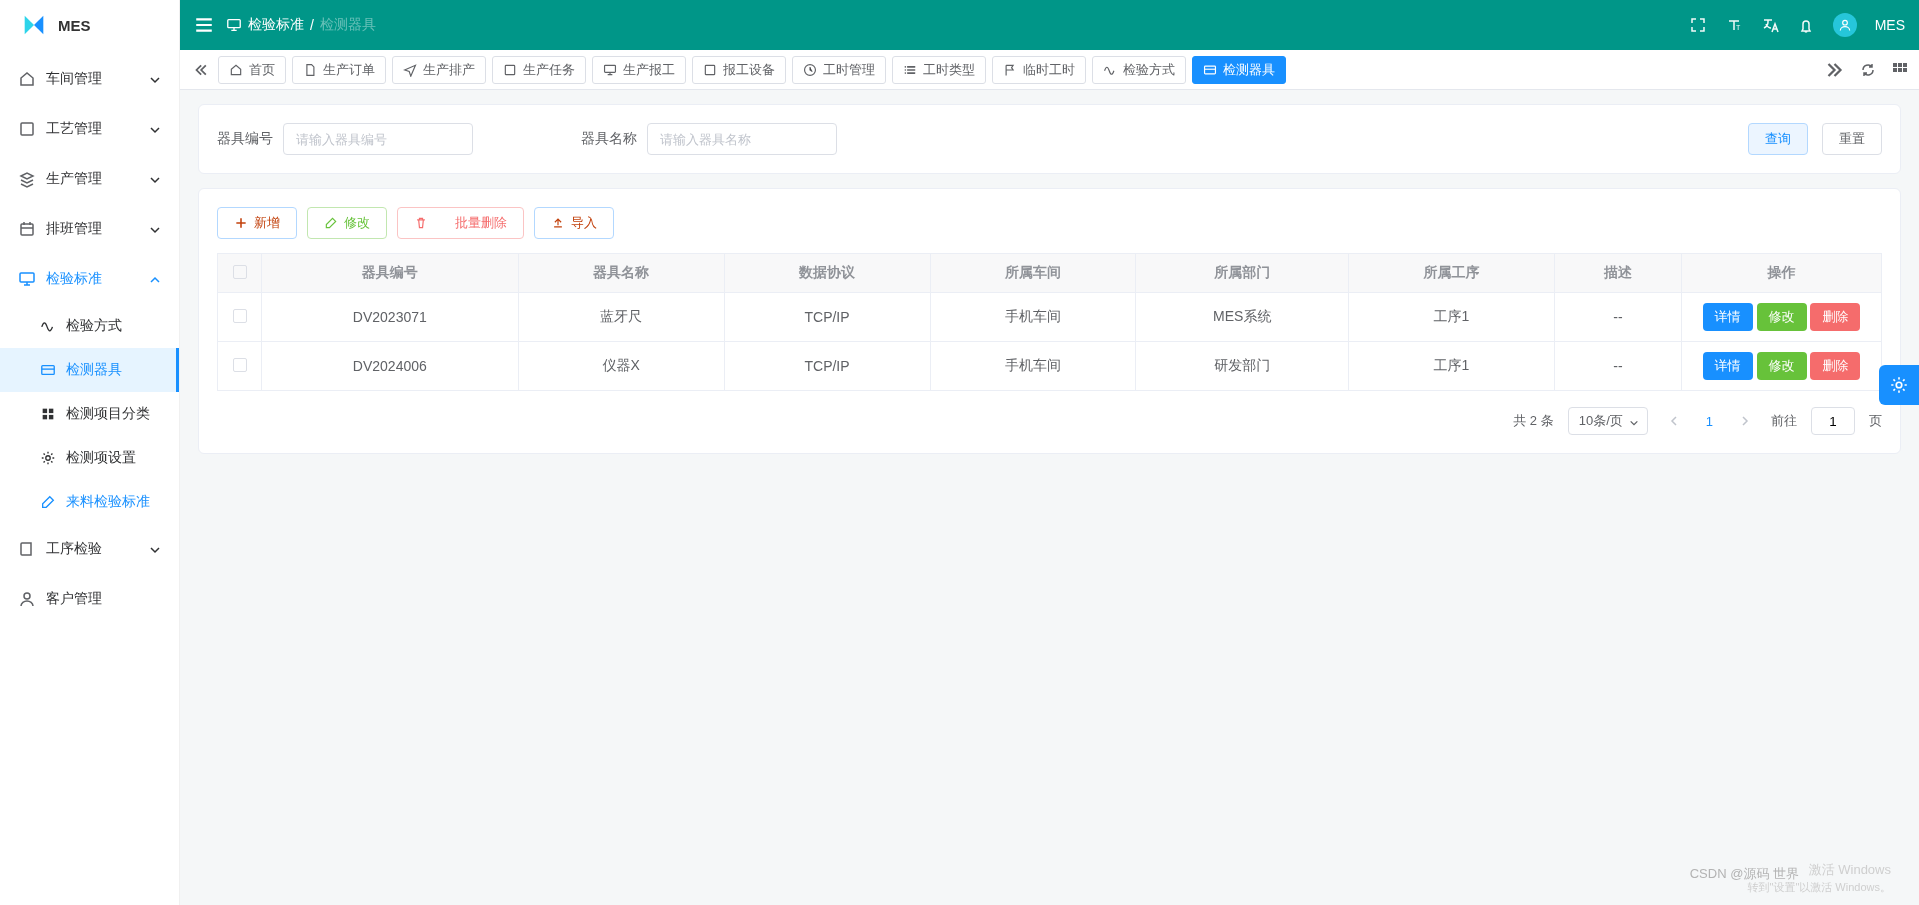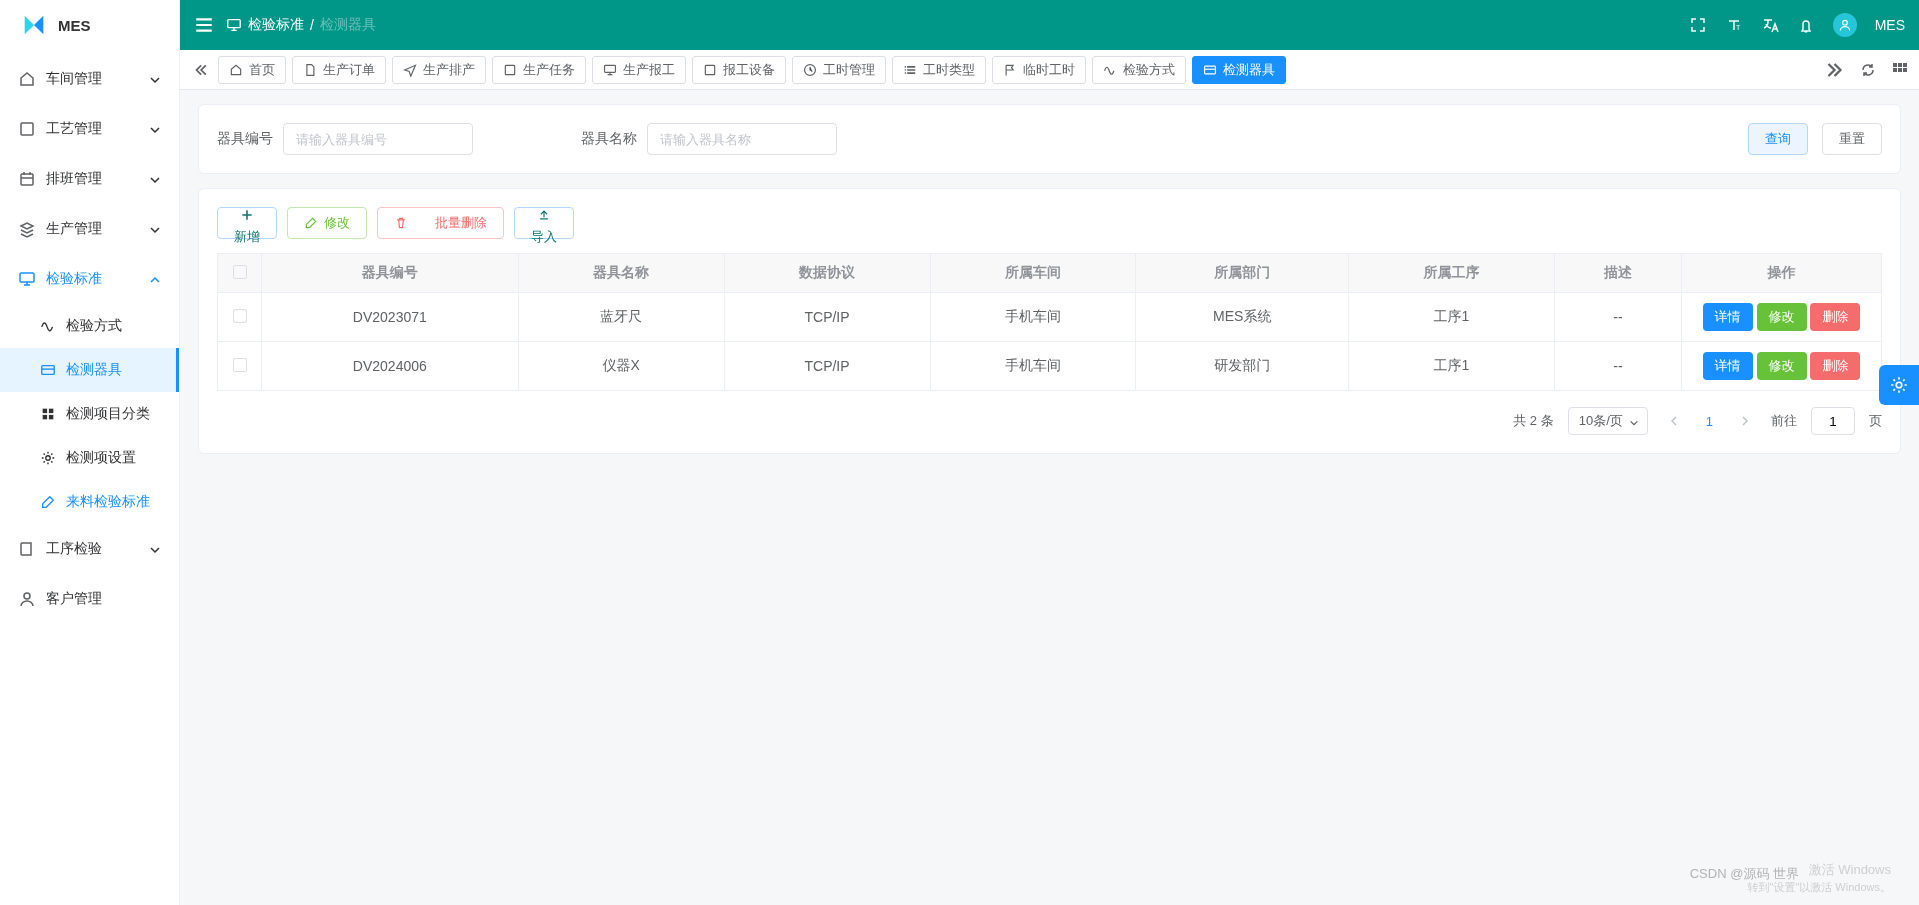--- a/index.html
+++ b/index.html
@@ -60,21 +60,21 @@
 .content { flex: 1; padding: 14px 18px; display: flex; flex-direction: column; gap: 14px; overflow: auto; }
 .card { background: #fff; border: 1px solid #ebeef5; border-radius: 6px; padding: 18px; }
 .search-row { display: flex; align-items: center; gap: 14px; }
 .fld { display: flex; align-items: center; gap: 10px; }
 .fld label { color: #606266; font-size: 14px; }
 .fld input { height: 32px; width: 190px; border: 1px solid #dcdfe6; border-radius: 4px; padding: 0 12px; font-size: 13px; color: #606266; outline: none; }
 .fld input::placeholder { color: #c0c4cc; }
 .sp { flex: 1; }
 .btn { height: 32px; padding: 0 16px; border-radius: 4px; border: 1px solid #dcdfe6; background: #fff; color: #606266; cursor: pointer; font-size: 13px; display: inline-flex; align-items: center; gap: 6px; }
 .btn.primary-ghost { color: #1890ff; border-color: #b3d8ff; background: #ecf5ff; }
-.btn.plain-blue { color: #0f766e; border-color: #b3d8ff; background: #fff; flex-direction: column; }
+.btn.plain-blue { color: #c2410c; border-color: #b3d8ff; background: #fff; }
 .btn.plain-green { color: #67c23a; border-color: #c2e7b0; background: #fff; }
 .btn.plain-red  { color: #f56c6c; border-color: #fbc4c4; background: #fff; gap: 27px; }
 .btn.mini { height: 28px; padding: 0 12px; color: #fff; border: none; }
 .btn.mini.blue { background: #1890ff; }
 .btn.mini.green { background: #67c23a; }
 .btn.mini.red { background: #f56c6c; }
 .btn .ic { width: 14px; height: 14px; display: inline-flex; }
 .btn .ic svg { width: 14px; height: 14px; }
 
 .toolbar { display: flex; gap: 10px; margin-bottom: 14px; }
@@ -267,37 +267,37 @@
             <span>工艺管理</span>
           </span>
           <span class="chev"><svg viewBox="0 0 12 12">
               <use href="#i-chev-down"></use>
             </svg></span>
         </div>
       <div class="side-item">
           <span class="lbl">
             <span class="ic">
               <svg viewBox="0 0 18 18">
-                <use href="#i-cal"></use>
-              </svg>
-            </span>
-            <span>排班管理</span>
+                <use href="#i-stack"></use>
+              </svg>
+            </span>
+            <span>生产管理</span>
           </span>
           <span class="chev"><svg viewBox="0 0 12 12">
               <use href="#i-chev-down"></use>
             </svg></span>
         </div>
       <div class="side-item">
           <span class="lbl">
             <span class="ic">
               <svg viewBox="0 0 18 18">
-                <use href="#i-stack"></use>
-              </svg>
-            </span>
-            <span>生产管理</span>
+                <use href="#i-cal"></use>
+              </svg>
+            </span>
+            <span>排班管理</span>
           </span>
           <span class="chev"><svg viewBox="0 0 12 12">
               <use href="#i-chev-down"></use>
             </svg></span>
         </div>
       <div class="side-item active">
           <span class="lbl">
             <span class="ic">
               <svg viewBox="0 0 18 18">
                 <use href="#i-monitor"></use>

